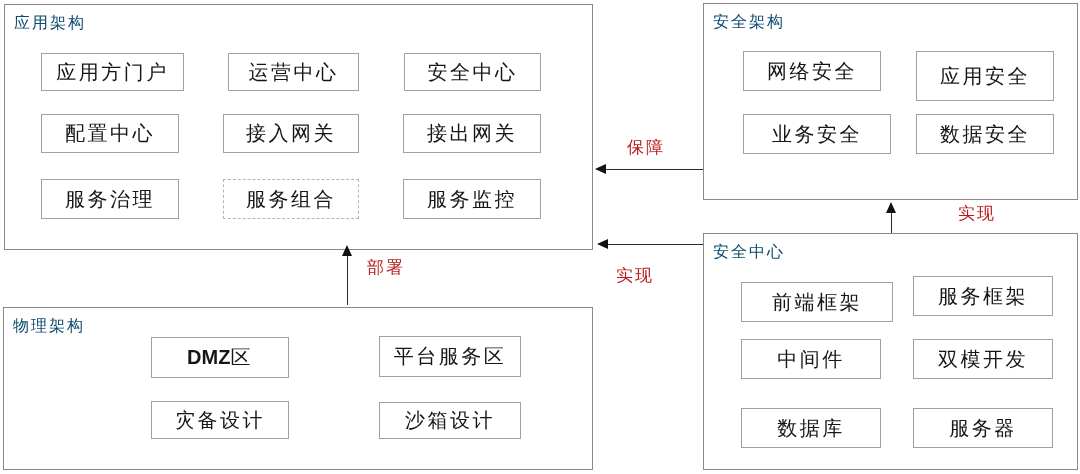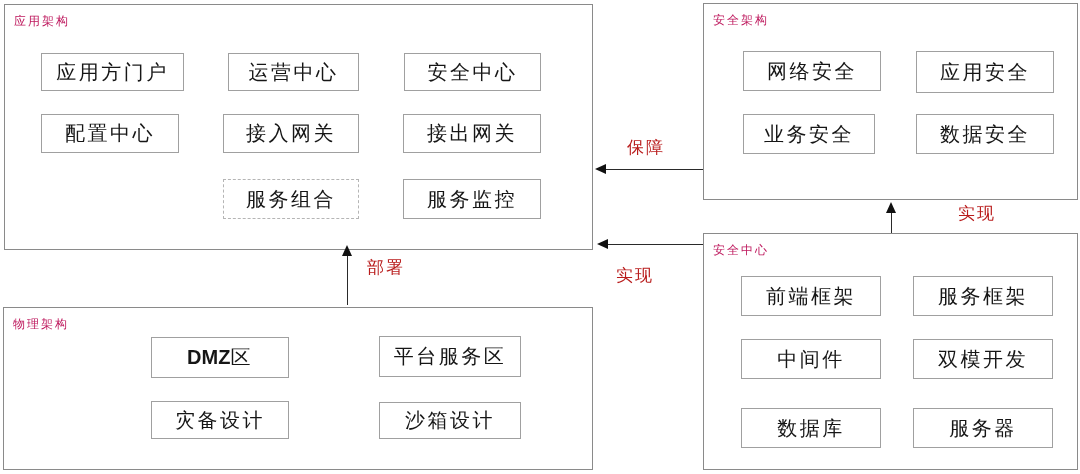--- a/index.html
+++ b/index.html
@@ -13,24 +13,24 @@
   }
   .panel{
     position:absolute;
     border:1.5px solid #8a8a8a;
     background:#ffffff;
     box-sizing:border-box;
   }
   .panel-title{
     position:absolute;
     left:9px;top:8px;
-    font-size:12px;
+    font-size:16px;
     letter-spacing:2px;
     white-space:nowrap;
-    color:#be185d;
+    color:#0c4a6e;
   }
   .node{
     position:absolute;
     border:1.5px solid #a0a0a0;
     background:#ffffff;
     box-sizing:border-box;
     display:flex;
     align-items:center;
     justify-content:center;
     font-size:20px;
@@ -75,35 +75,36 @@
 <div class="stage">
 
   <div class="panel" style="left:4px;top:4px;width:589px;height:246px;">
     <div class="panel-title">应用架构</div>
     <div class="node" style="left:36px;top:48px;width:143px;height:38px;">应用方门户</div>
     <div class="node" style="left:223px;top:48px;width:131px;height:38px;">运营中心</div>
     <div class="node" style="left:399px;top:48px;width:137px;height:38px;">安全中心</div>
     <div class="node" style="left:36px;top:109px;width:138px;height:39px;">配置中心</div>
     <div class="node" style="left:218px;top:109px;width:136px;height:39px;">接入网关</div>
     <div class="node" style="left:398px;top:109px;width:138px;height:39px;">接出网关</div>
+    <div class="node" style="left:36px;top:174px;width:138px;height:40px;">服务治理</div>
     <div class="node dashed" style="left:218px;top:174px;width:136px;height:40px;">服务组合</div>
     <div class="node" style="left:398px;top:174px;width:138px;height:40px;">服务监控</div>
   </div>
 
   <div class="panel" style="left:703px;top:3px;width:375px;height:197px;">
     <div class="panel-title">安全架构</div>
     <div class="node" style="left:39px;top:47px;width:138px;height:40px;">网络安全</div>
-    <div class="node" style="left:212px;top:47px;width:138px;height:42px;">应用安全</div>
-    <div class="node" style="left:39px;top:110px;width:132px;height:40px;">业务安全</div>
+    <div class="node" style="left:212px;top:47px;width:138px;height:50px;">应用安全</div>
+    <div class="node" style="left:39px;top:110px;width:148px;height:40px;">业务安全</div>
     <div class="node" style="left:212px;top:110px;width:138px;height:40px;">数据安全</div>
   </div>
 
   <div class="panel" style="left:703px;top:233px;width:375px;height:237px;">
     <div class="panel-title">安全中心</div>
-    <div class="node" style="left:37px;top:42px;width:140px;height:40px;">前端框架</div>
+    <div class="node" style="left:37px;top:48px;width:152px;height:40px;">前端框架</div>
     <div class="node" style="left:209px;top:42px;width:140px;height:40px;">服务框架</div>
     <div class="node" style="left:37px;top:105px;width:140px;height:40px;">中间件</div>
     <div class="node" style="left:209px;top:105px;width:140px;height:40px;">双模开发</div>
     <div class="node" style="left:37px;top:174px;width:140px;height:40px;text-align:right;">数据库</div>
     <div class="node" style="left:209px;top:174px;width:140px;height:40px;">服务器</div>
   </div>
 
   <div class="panel" style="left:3px;top:307px;width:590px;height:163px;padding-left:39px;">
     <div class="panel-title">物理架构</div>
     <div class="node" style="left:147px;top:29px;width:138px;height:41px;">

